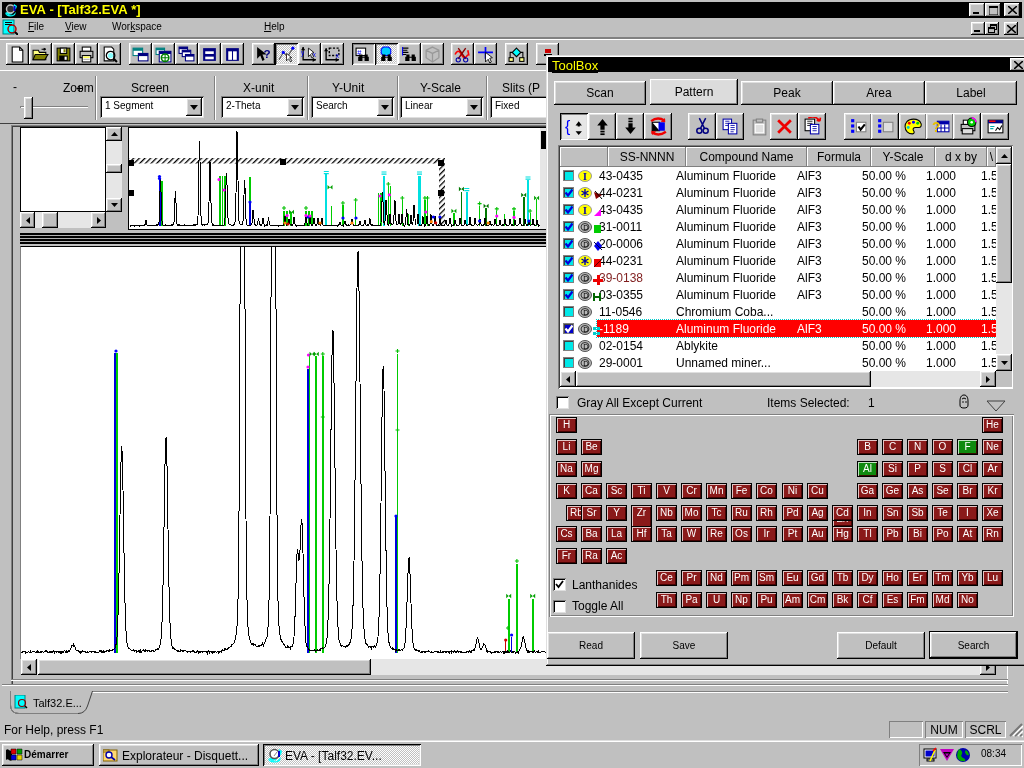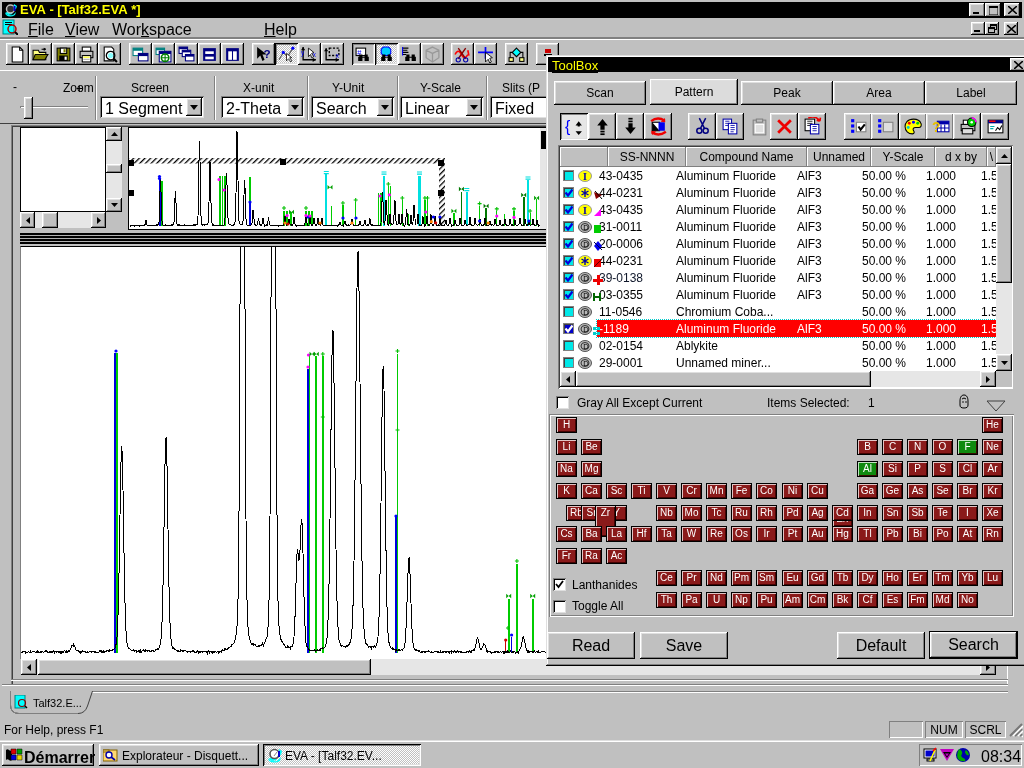--- a/index.html
+++ b/index.html
@@ -7,21 +7,21 @@
 .btn{background:#c0c0c0;box-shadow:inset -1px -1px 0 #000,inset 1px 1px 0 #fff,inset -2px -2px 0 #808080,inset 2px 2px 0 #dfdfdf;}
 .btnp{background:#c0c0c0;box-shadow:inset 1px 1px 0 #000,inset -1px -1px 0 #fff,inset 2px 2px 0 #808080,inset -2px -2px 0 #dfdfdf;}
 .dith{background-image:repeating-conic-gradient(#fff 0% 25%,#c0c0c0 0% 50%);background-size:2px 2px;}
 .win{background:#c0c0c0;box-shadow:inset -1px -1px 0 #000,inset 1px 1px 0 #dfdfdf,inset -2px -2px 0 #808080,inset 2px 2px 0 #fff;}
 .sunk{background:#fff;box-shadow:inset 1px 1px 0 #808080,inset -1px -1px 0 #dfdfdf,inset 2px 2px 0 #000,inset -2px -2px 0 #fff;}
 .sunk1{box-shadow:inset 1px 1px 0 #808080,inset -1px -1px 0 #fff;}
 .tb{background:#000;color:#ff0;font-size:13px;font-weight:bold;}
 .cc{display:flex;align-items:center;justify-content:center;}
 .el{background:#8a1a1a;color:#fff;font-size:10px;text-align:center;border:1px solid #000;box-shadow:inset 1px 1px 0 rgba(255,255,255,.75),inset -1px -1px 0 rgba(60,0,0,.9);line-height:14px;}
 .elg{background:#0f8a0f;}
-.t11{font-size:11px;} .t12{font-size:12px;} .t13{font-size:16px;}
+.t11{font-size:11px;} .t12{font-size:12px;} .t13{font-size:10px;}
 </style></head><body>
 <div class="a " style="left:0px;top:0px;width:1024px;height:768px;background:#c0c0c0;"></div>
 <div class="a " style="left:2px;top:2px;width:1020px;height:16px;background:#000;"></div>
 <div class="a " style="left:4px;top:3px;width:15px;height:14px;"><svg width="15" height="14">
       <path d="M10 1 L13 3 L12 6 L9 5 Z" fill="#0ff"></path>
       <path d="M1 10 Q4 13 9 12 L12 9 L11 12 Q6 15 2 12 Z" fill="#0ff"></path>
       <path d="M1 10 L5 8 L9 11 L4 12 Z" fill="#0ff"></path>
       <circle cx="6.5" cy="6" r="4" fill="#303030" stroke="#c0c0c0" stroke-width="1.5"></circle>
       <rect x="9.5" y="3" width="2" height="5" fill="#00c"></rect>
     </svg></div>
@@ -652,21 +652,21 @@
 <div class="a btn cc" style="z-index:6;left:560px;top:147px;width:48px;height:20px;box-shadow:inset -1px -1px 0 #808080,inset 1px 1px 0 #fff;">
     <span class="t12" style="white-space:nowrap;overflow:hidden;"></span>
   </div>
 <div class="a btn cc" style="z-index:6;left:608px;top:147px;width:78px;height:20px;box-shadow:inset -1px -1px 0 #808080,inset 1px 1px 0 #fff;">
     <span class="t12" style="white-space:nowrap;overflow:hidden;">SS-NNNN</span>
   </div>
 <div class="a btn cc" style="z-index:6;left:686px;top:147px;width:121px;height:20px;box-shadow:inset -1px -1px 0 #808080,inset 1px 1px 0 #fff;">
     <span class="t12" style="white-space:nowrap;overflow:hidden;">Compound Name</span>
   </div>
 <div class="a btn cc" style="z-index:6;left:807px;top:147px;width:64px;height:20px;box-shadow:inset -1px -1px 0 #808080,inset 1px 1px 0 #fff;">
-    <span class="t12" style="white-space:nowrap;overflow:hidden;">Unnamed</span>
+    <span class="t12" style="white-space:nowrap;overflow:hidden;">Formula</span>
   </div>
 <div class="a btn cc" style="z-index:6;left:871px;top:147px;width:64px;height:20px;box-shadow:inset -1px -1px 0 #808080,inset 1px 1px 0 #fff;">
     <span class="t12" style="white-space:nowrap;overflow:hidden;">Y-Scale</span>
   </div>
 <div class="a btn cc" style="z-index:6;left:935px;top:147px;width:52px;height:20px;box-shadow:inset -1px -1px 0 #808080,inset 1px 1px 0 #fff;">
     <span class="t12" style="white-space:nowrap;overflow:hidden;">d x by</span>
   </div>
 <div class="a btn cc" style="z-index:6;left:987px;top:147px;width:9px;height:20px;box-shadow:inset -1px -1px 0 #808080,inset 1px 1px 0 #fff;">
     <span class="t12" style="white-space:nowrap;overflow:hidden;">\</span>
   </div>
@@ -779,21 +779,21 @@
 <div class="a cc" style="z-index:6;left:563px;top:272px;width:11px;height:11px;background:#00e8e8;border:1px solid #808080;box-shadow:inset 1px 1px 0 #404040;">
     <svg width="10" height="10">
       <path d="M1.5 4.5 L4 7.5 L8.5 1.5" stroke="#00d" stroke-width="2.2" fill="none"></path>
     </svg>
   </div>
 <div class="a " style="z-index:6;left:578px;top:271px;width:15px;height:13px;"><svg width="15" height="13">
       <ellipse cx="7" cy="6" rx="6.5" ry="5.5" fill="#b8b8b8" stroke="#555"></ellipse>
       <ellipse cx="7" cy="6" rx="4" ry="3.5" fill="none" stroke="#333"></ellipse>
       <text x="5.2" y="9" font-size="7.5" fill="#000" font-family="Liberation Sans">D</text>
     </svg></div>
-<div class="a t12" style="z-index:6;left:599px;top:271px;color:#0f172a;">39-0138</div>
+<div class="a t12" style="z-index:6;left:599px;top:271px;color:#7f1d1d;">39-0138</div>
 <div class="a " style="z-index:6;left:593px;top:271px;width:10px;height:10px;"><svg width="10" height="10">
       <path d="M4 0 h3 v10 h-3 Z M0 4 h10 v3 H0 Z" fill="#e00"></path>
     </svg></div>
 <div class="a t12" style="z-index:6;left:676px;top:271px;color:#000;white-space:nowrap;">Aluminum Fluoride</div>
 <div class="a t12" style="z-index:6;left:797px;top:271px;color:#000;">AlF3</div>
 <div class="a t12" style="z-index:6;left:862px;top:271px;color:#000;">50.00 %</div>
 <div class="a t12" style="z-index:6;left:926px;top:271px;color:#000;">1.000</div>
 <div class="a t12" style="z-index:6;left:981px;top:271px;color:#000;">1.5</div>
 <div class="a cc" style="z-index:6;left:563px;top:289px;width:11px;height:11px;background:#00e8e8;border:1px solid #808080;box-shadow:inset 1px 1px 0 #404040;">
     <svg width="10" height="10">
@@ -940,21 +940,21 @@
 <div class="a el" style="z-index:6;left:832px;top:483px;width:21px;height:16px;margin-top:28px;">Zn</div>
 <div class="a el" style="z-index:6;left:857px;top:483px;width:21px;height:16px;">Ga</div>
 <div class="a el" style="z-index:6;left:882px;top:483px;width:21px;height:16px;">Ge</div>
 <div class="a el" style="z-index:6;left:907px;top:483px;width:21px;height:16px;">As</div>
 <div class="a el" style="z-index:6;left:932px;top:483px;width:21px;height:16px;">Se</div>
 <div class="a el" style="z-index:6;left:957px;top:483px;width:21px;height:16px;">Br</div>
 <div class="a el" style="z-index:6;left:982px;top:483px;width:21px;height:16px;">Kr</div>
 <div class="a el" style="z-index:6;left:566px;top:505px;width:21px;height:16px;">Rb</div>
 <div class="a el" style="z-index:6;left:581px;top:505px;width:21px;height:16px;">Sr</div>
 <div class="a el" style="z-index:6;left:606px;top:505px;width:21px;height:16px;">Y</div>
-<div class="a el" style="z-index:6;left:595px;top:505px;width:21px;height:32px;">Zr</div>
+<div class="a el" style="z-index:6;left:631px;top:505px;width:21px;height:32px;">Zr</div>
 <div class="a el" style="z-index:6;left:656px;top:505px;width:21px;height:16px;">Nb</div>
 <div class="a el" style="z-index:6;left:681px;top:505px;width:21px;height:16px;">Mo</div>
 <div class="a el" style="z-index:6;left:706px;top:505px;width:21px;height:16px;">Tc</div>
 <div class="a el" style="z-index:6;left:731px;top:505px;width:21px;height:16px;">Ru</div>
 <div class="a el" style="z-index:6;left:756px;top:505px;width:21px;height:16px;">Rh</div>
 <div class="a el" style="z-index:6;left:782px;top:505px;width:21px;height:16px;">Pd</div>
 <div class="a el" style="z-index:6;left:807px;top:505px;width:21px;height:16px;">Ag</div>
 <div class="a el" style="z-index:6;left:832px;top:505px;width:21px;height:16px;">Cd</div>
 <div class="a el" style="z-index:6;left:857px;top:505px;width:21px;height:16px;">In</div>
 <div class="a el" style="z-index:6;left:882px;top:505px;width:21px;height:16px;">Sn</div>

